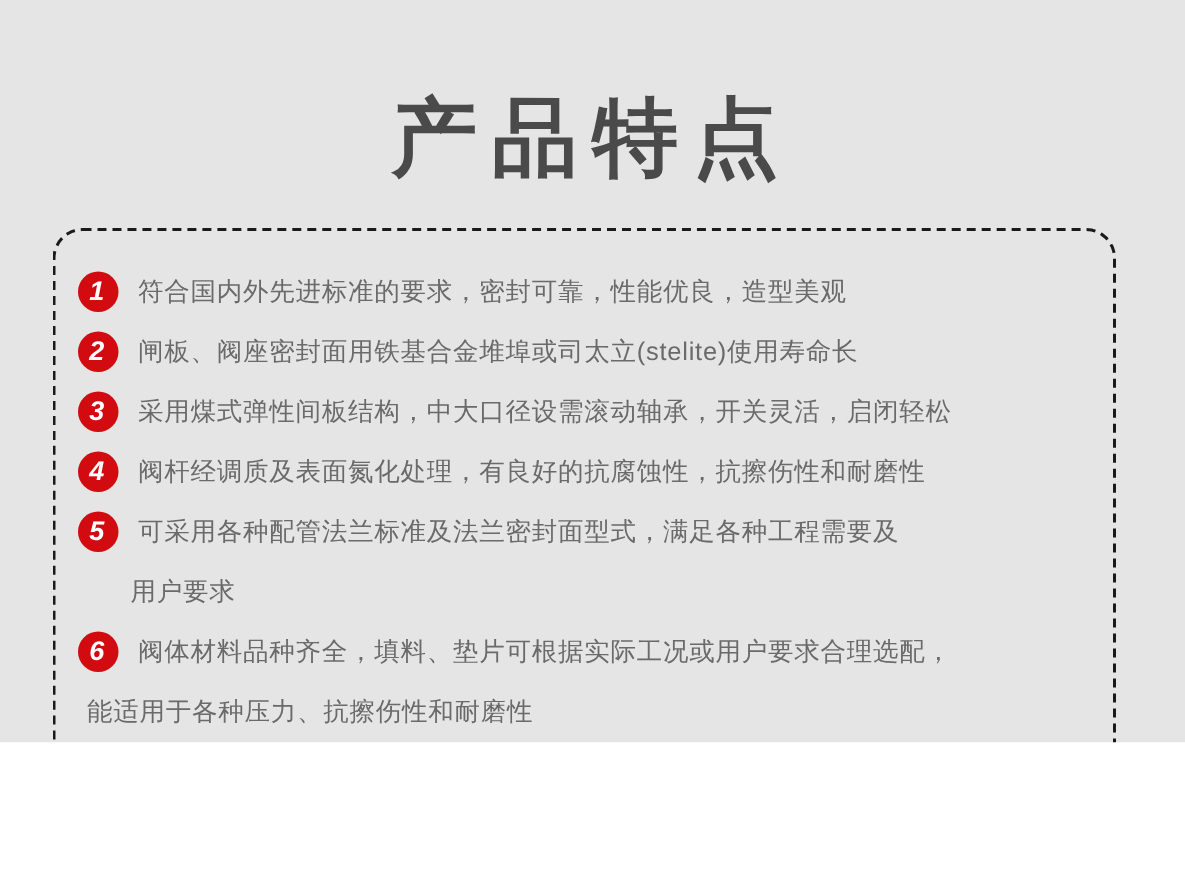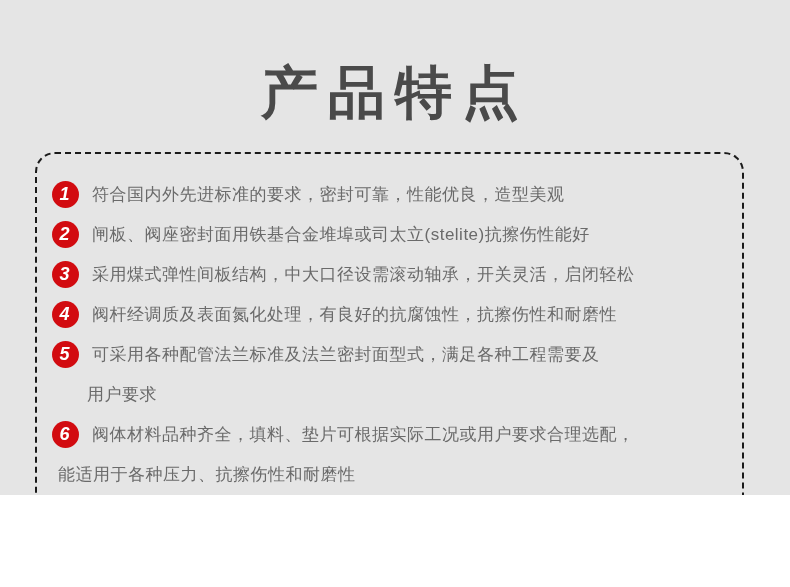--- a/index.html
+++ b/index.html
@@ -88,21 +88,21 @@
 
   <div class="features-box">
 
     <div class="feature-row">
       <span class="badge">1</span>
       <span class="feature-text">符合国内外先进标准的要求，密封可靠，性能优良，造型美观</span>
     </div>
 
     <div class="feature-row">
       <span class="badge">2</span>
-      <span class="feature-text">闸板、阀座密封面用铁基合金堆埠或司太立(stelite)抗擦伤性能好</span>
+      <span class="feature-text">闸板、阀座密封面用铁基合金堆埠或司太立(stelite)使用寿命长</span>
     </div>
 
     <div class="feature-row">
       <span class="badge">3</span>
       <span class="feature-text">采用煤式弹性间板结构，中大口径设需滚动轴承，开关灵活，启闭轻松</span>
     </div>
 
     <div class="feature-row">
       <span class="badge">4</span>
       <span class="feature-text">阀杆经调质及表面氮化处理，有良好的抗腐蚀性，抗擦伤性和耐磨性</span>

